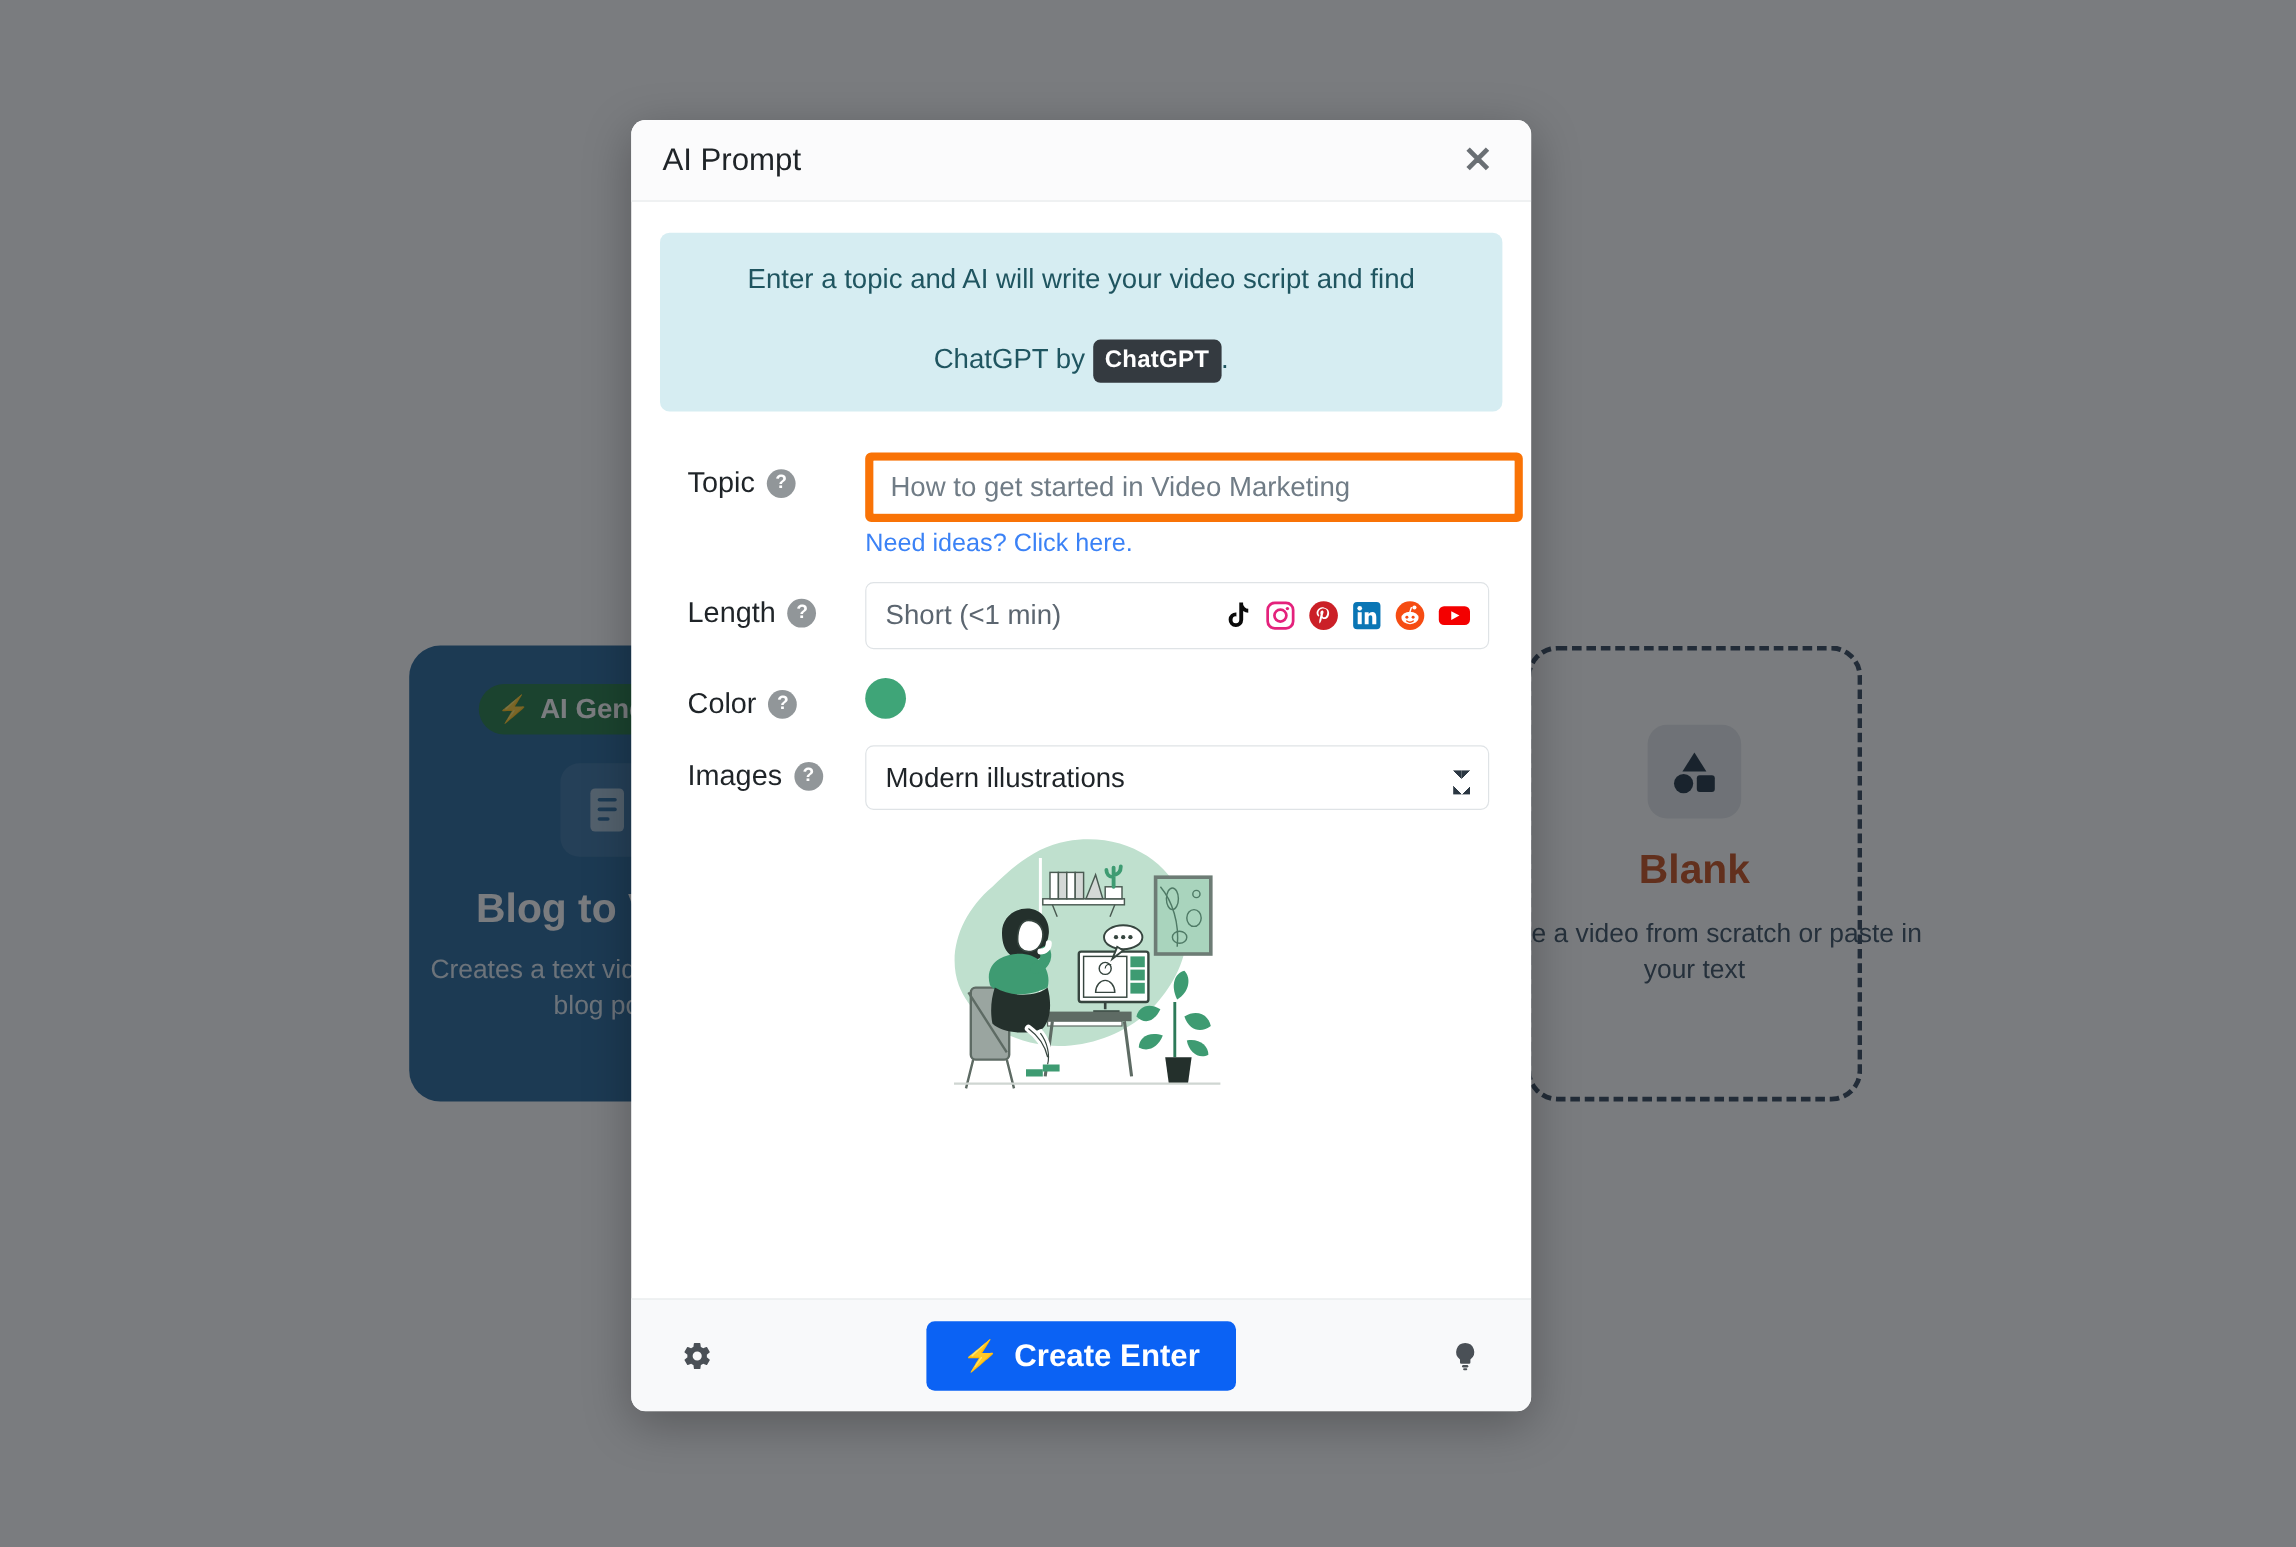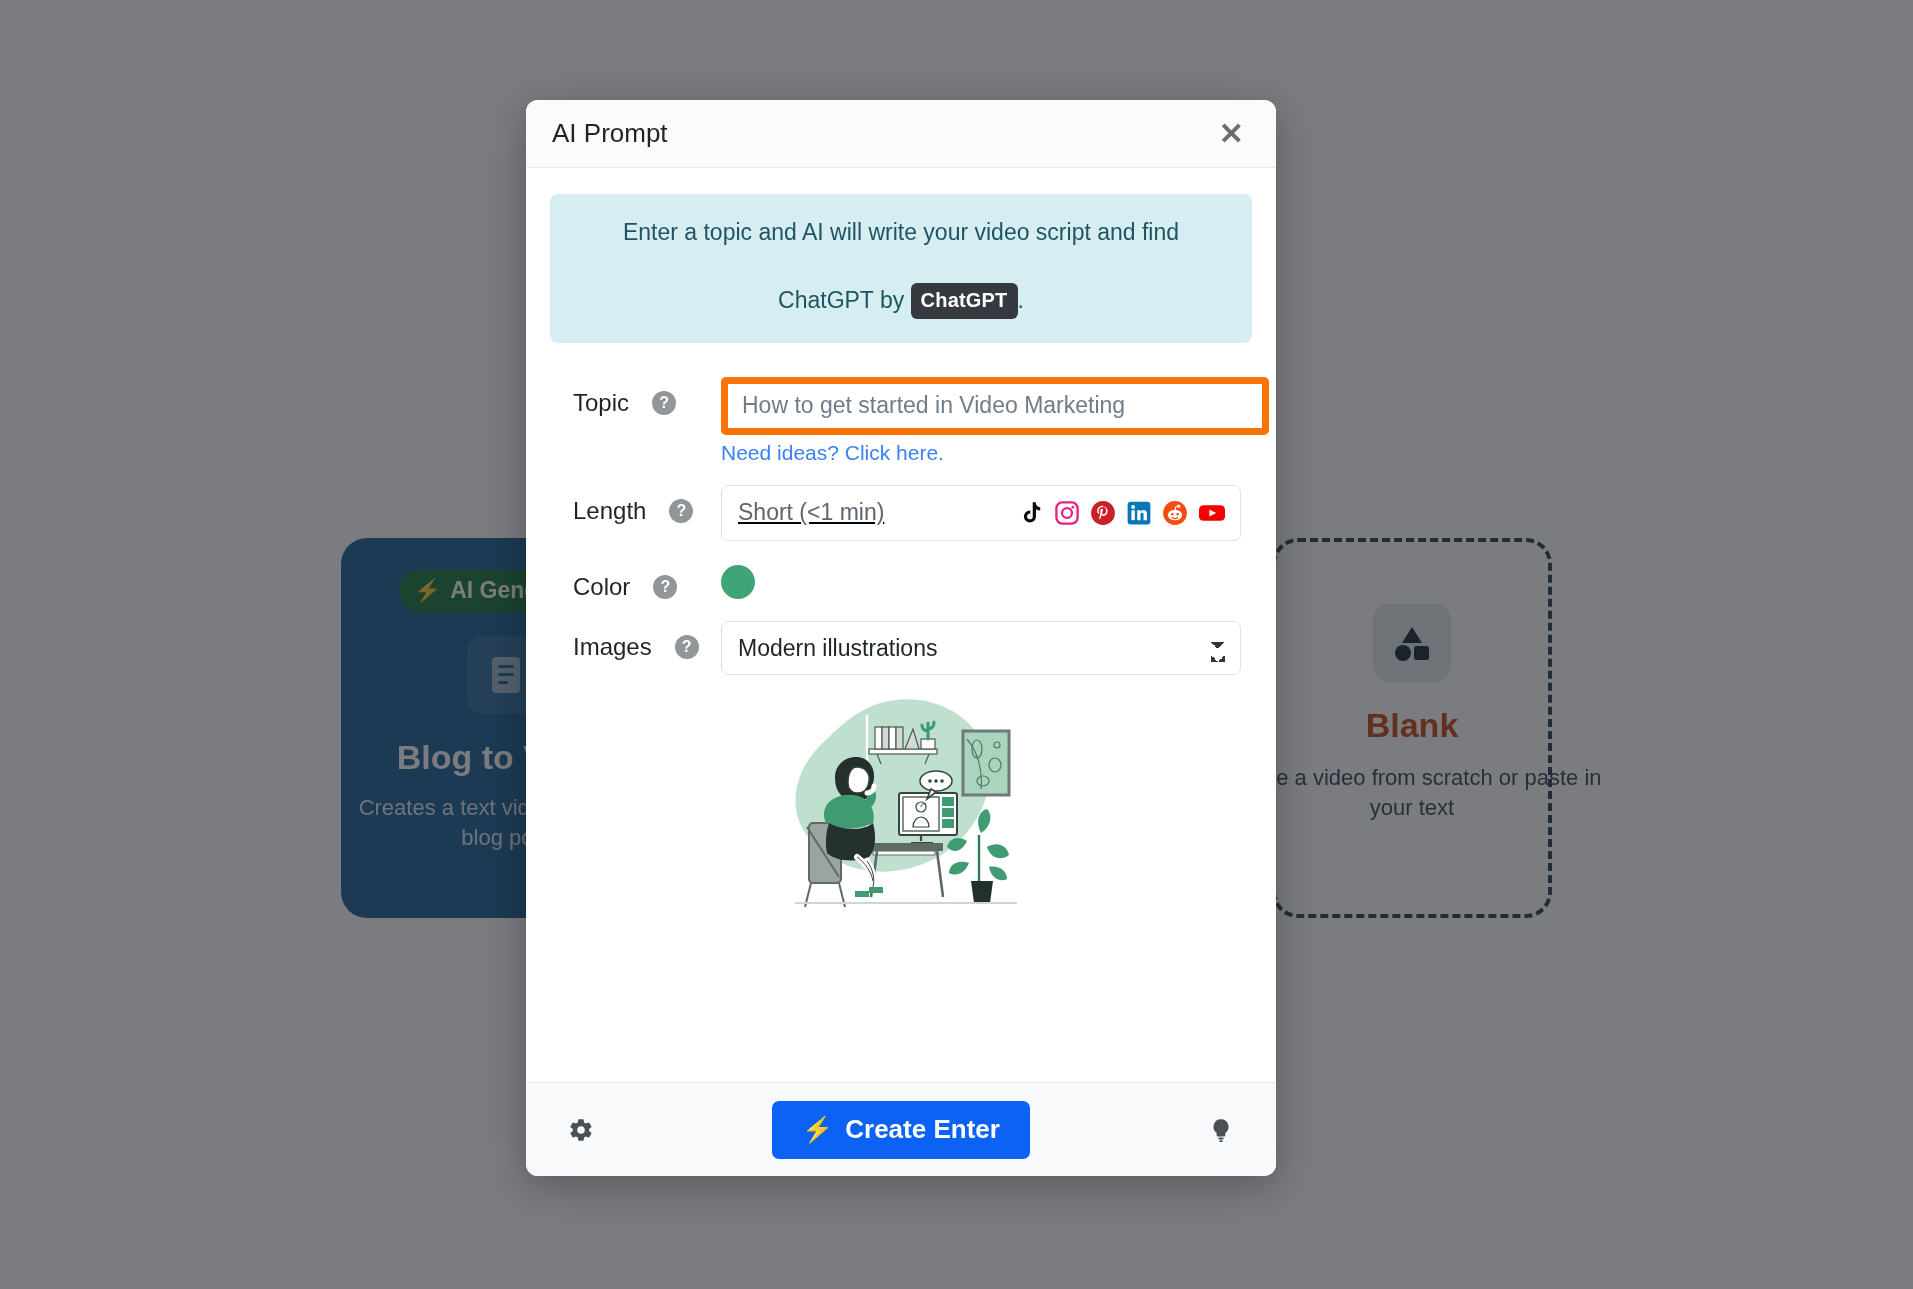--- a/index.html
+++ b/index.html
@@ -198,21 +198,21 @@
   .row {
     display: flex;
     align-items: flex-start;
     margin-bottom: 20px;
   }
   .row-label {
     width: 148px;
     flex: 0 0 148px;
     display: flex;
     align-items: center;
-    gap: 23px;
+    gap: 10px;
     font-size: 24px;
     color: #1f2428;
     padding-top: 12px;
   }
   .help-icon {
     width: 24px;
     height: 24px;
     border-radius: 50%;
     background: #919699;
     color: #ffffff;
@@ -257,21 +257,20 @@
     width: 520px;
     height: 56px;
     border: 1px solid #dfe3e6;
     border-radius: 7px;
     background: #ffffff;
     display: flex;
     align-items: center;
     justify-content: space-between;
     padding: 0 14px 0 16px;
     cursor: pointer;
-    text-decoration: underline;
   }
   .length-value { font-size: 23px; color: #5c6670; }
   .social-icons { display: flex; align-items: center; gap: 10px; }
   .social-icons svg { display: block; cursor: pointer; }
 
   
   .color-swatch {
     width: 34px;
     height: 34px;
     border-radius: 50%;

